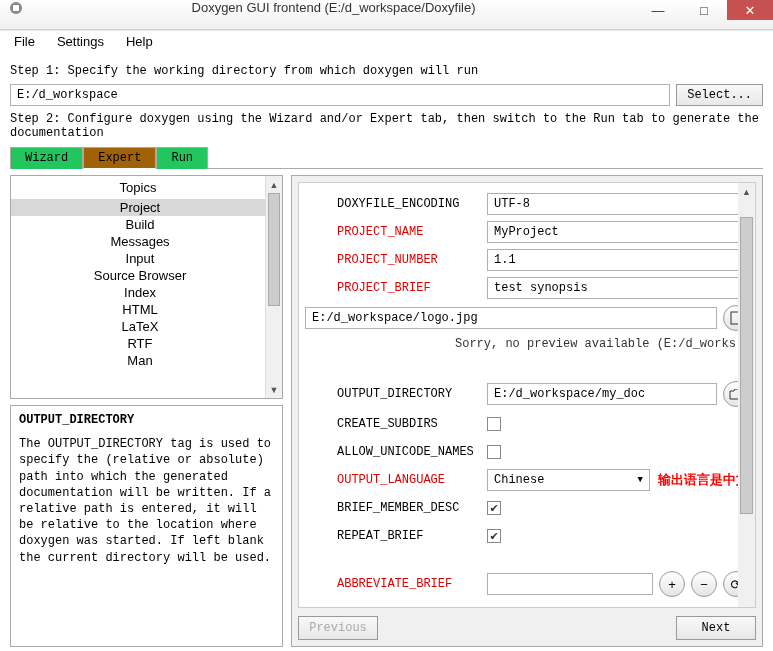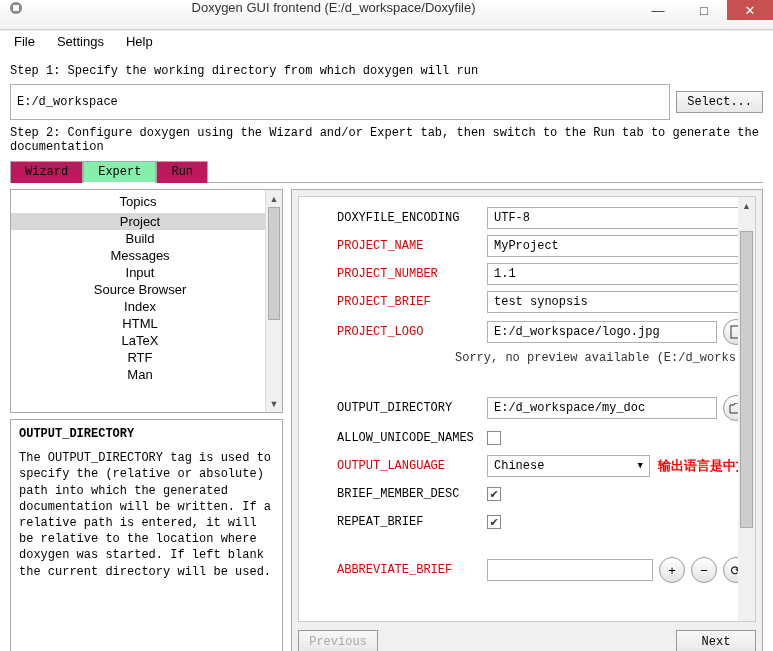--- a/index.html
+++ b/index.html
@@ -16,27 +16,27 @@
 .winbtn.min, .winbtn.max { height: 20px; }
 
 
 .menubar { height: 22px; display: flex; align-items: center; padding: 0 6px; gap: 6px; border-top: 1px solid #e8e8e8; }
 .menubar span { padding: 2px 8px; font-size: 13px; }
 
 
 .content { padding: 6px 10px; }
 .step-label { margin: 6px 0; }
 .row { display: flex; gap: 6px; align-items: center; margin-bottom: 6px; }
-.text-input { flex: 1; height: 36px; border: 1px solid #b0b0b0; padding: 10px 6px; background: #fff; font-family: "Courier New", monospace; font-size: 12px; }
+.text-input { flex: 1; height: 22px; border: 1px solid #b0b0b0; padding: 10px 6px; background: #fff; font-family: "Courier New", monospace; font-size: 12px; }
 .btn { height: 22px; padding: 0 10px; border: 1px solid #999; background: linear-gradient(#f8f8f8,#e8e8e8); font-family: "Courier New", monospace; font-size: 12px; display: flex; align-items: center; }
 
 
 .tabstrip { display: flex; border-bottom: 1px solid #aaa; margin-top: 6px; position: relative; }
-.tab { padding: 3px 14px; border: 1px solid #aaa; border-bottom: none; background: #be185d; font-family: "Courier New", monospace; font-size: 12px; position: relative; top: 1px; }
-.tab.active { background: #86efac; border-bottom: 1px solid #fff; }
+.tab { padding: 3px 14px; border: 1px solid #aaa; border-bottom: none; background: #22c55e; font-family: "Courier New", monospace; font-size: 12px; position: relative; top: 1px; }
+.tab.active { background: #a16207; border-bottom: 1px solid #fff; }
 
 
 .panels { display: flex; gap: 8px; margin-top: 6px; height: 472px; }
 .left { width: 278px; display: flex; flex-direction: column; gap: 6px; }
 .topics-box { border: 1px solid #aaa; height: 224px; display: flex; }
 .topics-inner { flex: 1; overflow: hidden; text-align: center; }
 .topics-head { padding: 4px 8px; font-size: 13px; }
 .topics-list { }
 .topics-list div { padding: 1px 0 1px 4px; font-size: 13px; }
 .topics-list div.sel { background: #d8d8d8; }
@@ -151,41 +151,44 @@
         </div>
         <div class="form-row">
           <div class="form-label red">PROJECT_NUMBER</div>
           <input class="form-input" value="1.1" style="">
         </div>
         <div class="form-row">
           <div class="form-label red">PROJECT_BRIEF</div>
           <input class="form-input" value="test synopsis" style="">
         </div>
         <div class="form-row">
-          <div class="form-label red">PROJECT_LOGO</div>
           <input class="form-input" value="E:/d_workspace/logo.jpg" style="">
           <div class="icon-btn">
               <svg width="12" height="14">
                 <rect x="1" y="1" width="10" height="12" fill="none" stroke="#333"></rect>
                 <path d="M8 1 L11 4 L8 4 Z" fill="#333"></path>
               </svg>
             </div>
         </div>
         <div class="note">Sorry, no preview available (E:/d_works</div>
 
         <div class="sep"></div>
 
         <div class="form-row">
           <div class="form-label">OUTPUT_DIRECTORY</div>
           <input class="form-input" value="E:/d_workspace/my_doc" style="">
           <div class="icon-btn">
               <svg width="14" height="11">
                 <path d="M1 2 L5 2 L6 0 L13 0 L13 10 L1 10 Z" fill="none" stroke="#333"></path>
               </svg>
             </div>
+        </div>
+        <div class="form-row">
+          <div class="form-label">CREATE_SUBDIRS</div>
+          <div class="checkbox"></div>
         </div>
         <div class="form-row">
           <div class="form-label">ALLOW_UNICODE_NAMES</div>
           <div class="checkbox"></div>
         </div>
         <div class="form-row">
           <div class="form-label red">OUTPUT_LANGUAGE</div>
           <div class="form-select">
             <span>Chinese</span>
             <span style="font-size:9px;">▼</span>

